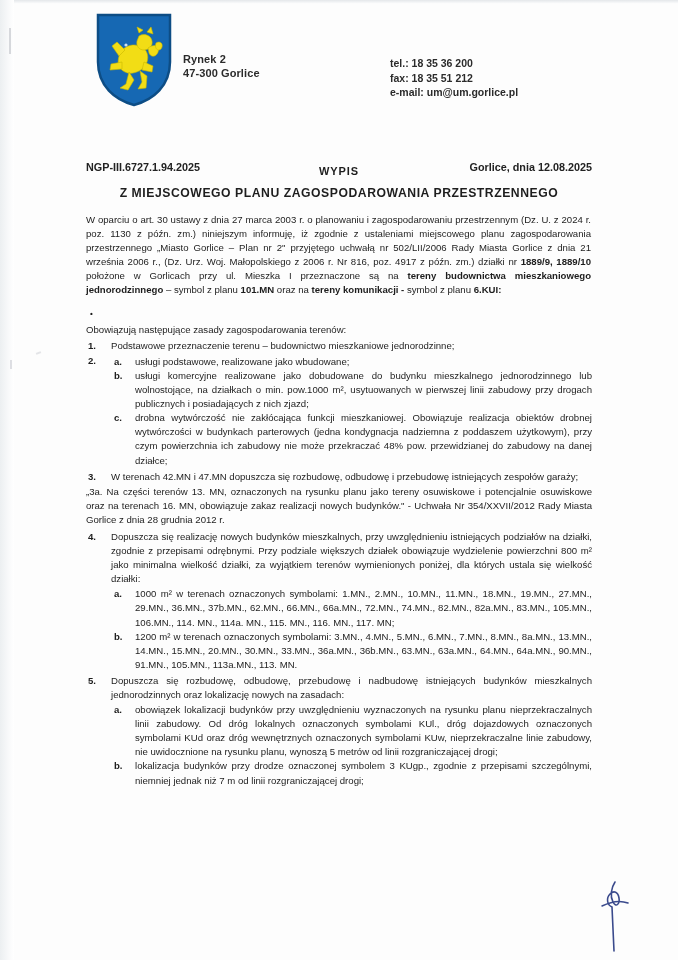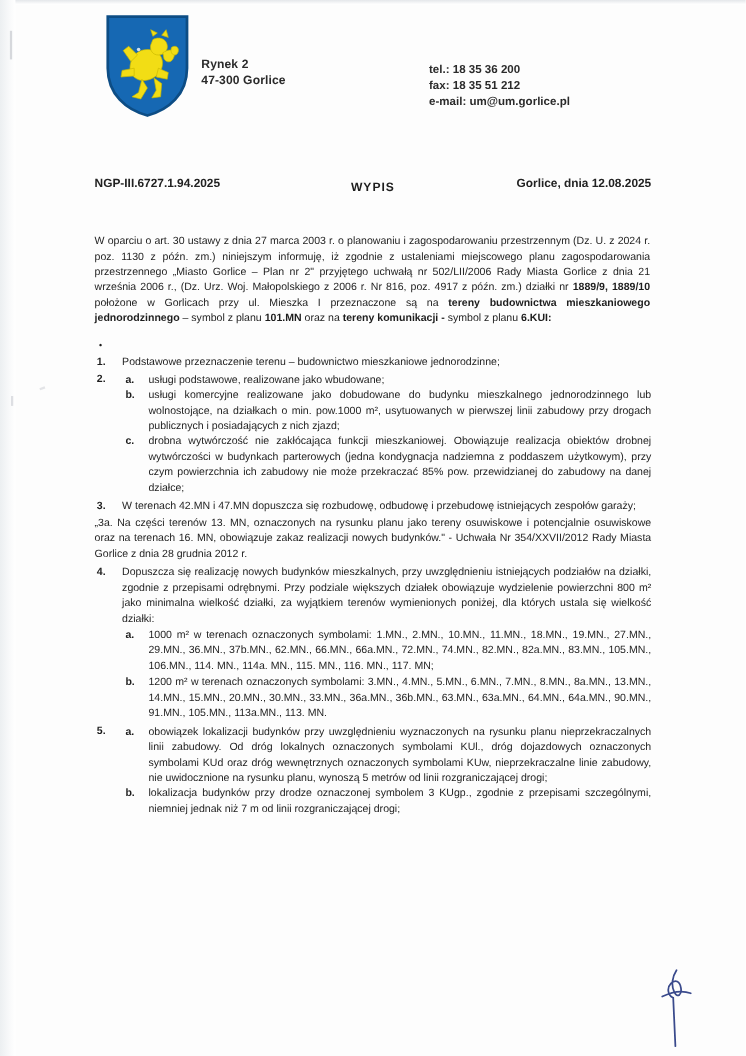--- a/index.html
+++ b/index.html
@@ -261,30 +261,32 @@
     </div>
   </div>
 
   <div class="refrow">
     <span>NGP-III.6727.1.94.2025</span>
     <span>Gorlice, dnia 12.08.2025</span>
   </div>
 
   <div class="doc-title">
     <div class="l1">WYPIS</div>
+    <div class="l2">Z MIEJSCOWEGO PLANU ZAGOSPODAROWANIA PRZESTRZENNEGO</div>
   </div>
 
   <div class="body">
 
     <p class="just"><span>W oparciu o art. 30 ustawy z dnia 27 marca 2003 r. o planowaniu i zagospodarowaniu przestrzennym (Dz. U. z 2024 r. poz. 1130 z późn. zm.) niniejszym informuję, iż zgodnie z ustaleniami miejscowego planu zagospodarowania przestrzennego „Miasto Gorlice – Plan nr 2" przyjętego uchwałą nr 502/LII/2006 Rady Miasta Gorlice z dnia 21 września 2006 r., (Dz. Urz. Woj. Małopolskiego z 2006 r. Nr 816, poz. 4917 z późn. zm.) działki nr </span><b>1889/9, 1889/10</b><span> położone w Gorlicach przy ul. Mieszka I przeznaczone są na </span><b>tereny budownictwa mieszkaniowego jednorodzinnego</b><span> – symbol z planu </span><b>101.MN</b><span> oraz na </span><b>tereny komunikacji -</b><span> symbol z planu </span><b>6.KUI:</b></p>
 
     <div class="bullet-row">
       <span class="bullet-dot">•</span>
     </div>
 
+    <div class="intro-line">Obowiązują następujące zasady zagospodarowania terenów:</div>
 
     <ol class="num">
 
       <li>
         <span class="n-mark">1.</span>
         <span class="n-body">Podstawowe przeznaczenie terenu – budownictwo mieszkaniowe jednorodzinne;</span>
       </li>
 
       <li>
         <span class="n-mark">2.</span>
@@ -293,21 +295,21 @@
             <li>
               <span class="a-mark">a.</span>
               <span class="a-body">usługi podstawowe, realizowane jako wbudowane;</span>
             </li>
             <li>
               <span class="a-mark">b.</span>
               <span class="a-body">usługi komercyjne realizowane jako dobudowane do budynku mieszkalnego jednorodzinnego lub wolnostojące, na działkach o min. pow.1000 m², usytuowanych w pierwszej linii zabudowy przy drogach publicznych i posiadających z nich zjazd;</span>
             </li>
             <li>
               <span class="a-mark">c.</span>
-              <span class="a-body">drobna wytwórczość nie zakłócająca funkcji mieszkaniowej. Obowiązuje realizacja obiektów drobnej wytwórczości w budynkach parterowych (jedna kondygnacja nadziemna z poddaszem użytkowym), przy czym powierzchnia ich zabudowy nie może przekraczać 85% pow. przewidzianej do zabudowy na danej działce;</span>
+              <span class="a-body">drobna wytwórczość nie zakłócająca funkcji mieszkaniowej. Obowiązuje realizacja obiektów drobnej wytwórczości w budynkach parterowych (jedna kondygnacja nadziemna z poddaszem użytkowym), przy czym powierzchnia ich zabudowy nie może przekraczać 48% pow. przewidzianej do zabudowy na danej działce;</span>
             </li>
           </ol>
         </div>
       </li>
 
       <li>
         <span class="n-mark">3.</span>
         <span class="n-body">W terenach 42.MN i 47.MN dopuszcza się rozbudowę, odbudowę i przebudowę istniejących zespołów garaży;</span>
       </li>
     </ol>
@@ -328,20 +330,21 @@
               <span class="a-mark">b.</span>
               <span class="a-body">1200 m² w terenach oznaczonych symbolami: 3.MN., 4.MN., 5.MN., 6.MN., 7.MN., 8.MN., 8a.MN., 13.MN., 14.MN., 15.MN., 20.MN., 30.MN., 33.MN., 36a.MN., 36b.MN., 63.MN., 63a.MN., 64.MN., 64a.MN., 90.MN., 91.MN., 105.MN., 113a.MN., 113. MN.</span>
             </li>
           </ol>
         </div>
       </li>
 
       <li>
         <span class="n-mark">5.</span>
         <div class="n-body">
+          <div>Dopuszcza się rozbudowę, odbudowę, przebudowę i nadbudowę istniejących budynków mieszkalnych jednorodzinnych oraz lokalizację nowych na zasadach:</div>
           <ol class="alpha">
             <li>
               <span class="a-mark">a.</span>
               <span class="a-body">obowiązek lokalizacji budynków przy uwzględnieniu wyznaczonych na rysunku planu nieprzekraczalnych linii zabudowy. Od dróg lokalnych oznaczonych symbolami KUl., dróg dojazdowych oznaczonych symbolami KUd oraz dróg wewnętrznych oznaczonych symbolami KUw, nieprzekraczalne linie zabudowy, nie uwidocznione na rysunku planu, wynoszą 5 metrów od linii rozgraniczającej drogi;</span>
             </li>
             <li>
               <span class="a-mark">b.</span>
               <span class="a-body">lokalizacja budynków przy drodze oznaczonej symbolem 3 KUgp., zgodnie z przepisami szczególnymi, niemniej jednak niż 7 m od linii rozgraniczającej drogi;</span>
             </li>
           </ol>

